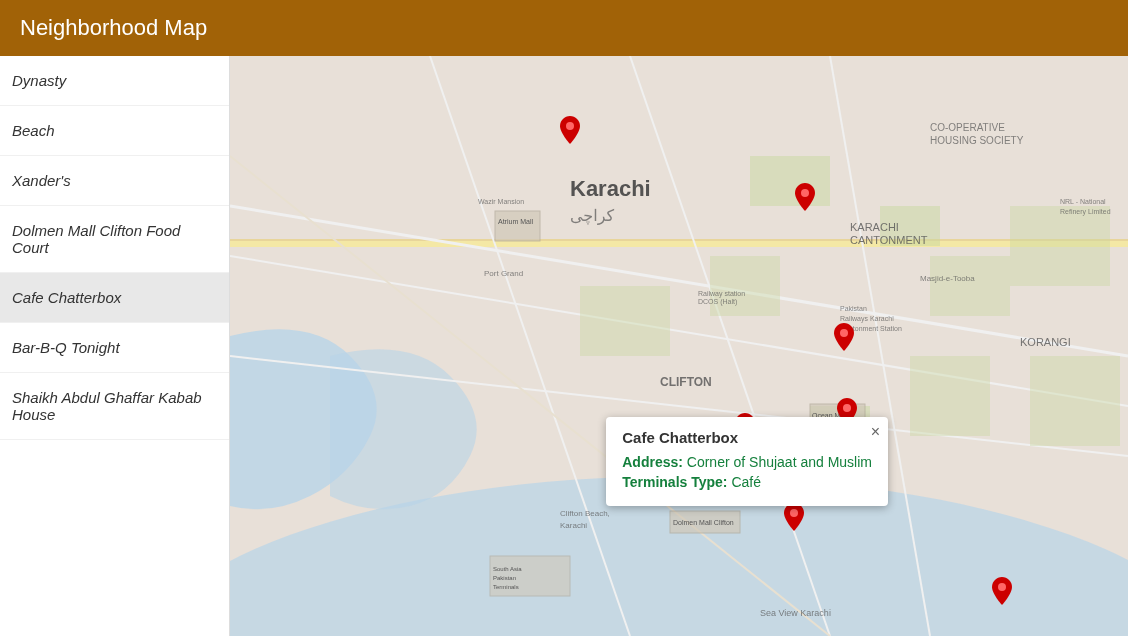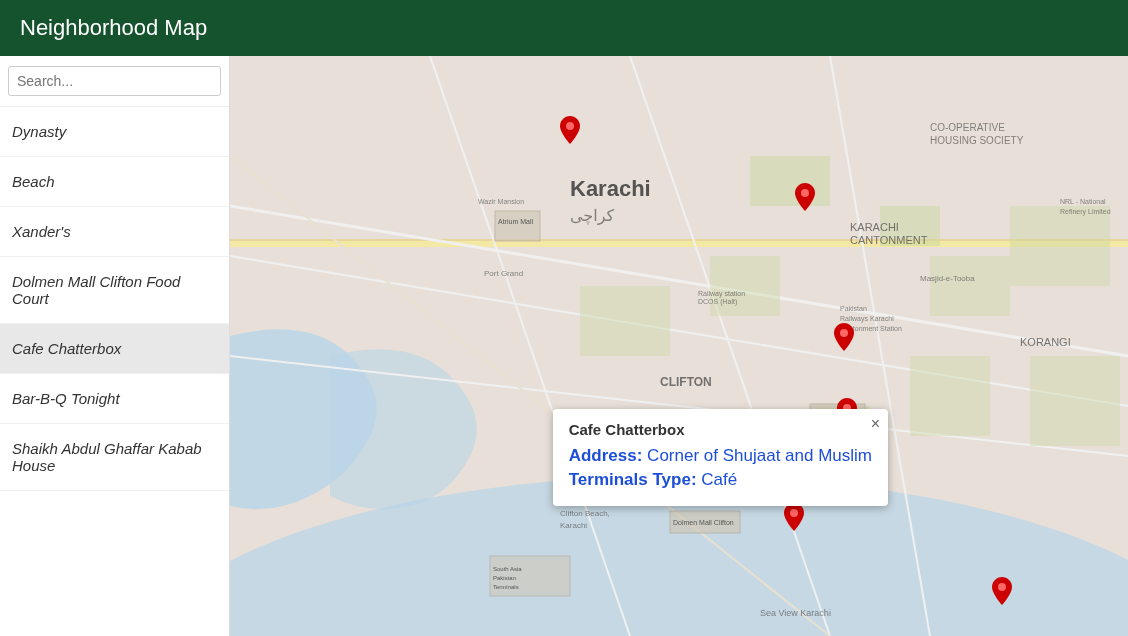--- a/index.html
+++ b/index.html
@@ -1,19 +1,19 @@
 <!DOCTYPE html>
 <html><head>
   <meta charset="utf-8">
   <style>
     * { margin: 0; padding: 0; box-sizing: border-box; }
     body { font-family: Arial, sans-serif; width: 1128px; height: 636px; overflow: hidden; display: flex; flex-direction: column; }
 
     .header {
-      background-color: #14532d;
+      background-color: #a16207;
       color: white;
       padding: 0 20px;
       height: 56px;
       display: flex;
       align-items: center;
       flex-shrink: 0;
     }
 
     .header h1 {
       font-size: 22px;
@@ -90,22 +90,22 @@
     }
 
     .map-popup .popup-title {
       font-size: 15px;
       font-weight: bold;
       color: #333;
       margin-bottom: 8px;
     }
 
     .map-popup .popup-row {
-      font-size: 17px;
-      color: #1d4ed8;
+      font-size: 14px;
+      color: #15803d;
       margin-bottom: 4px;
     }
 
     .popup-close {
       position: absolute;
       top: 6px;
       right: 8px;
       cursor: pointer;
       font-size: 16px;
       color: #666;
@@ -156,23 +156,20 @@
 </head>
 <body>
 
 <header class="header">
   <h1>Neighborhood Map</h1>
 </header>
 
 <div class="main-content">
 
   <div class="sidebar">
-    <div class="search-container">
-      <input type="text" class="search-input" placeholder="Search..." style="">
-    </div>
     <div class="sidebar-scroll-wrapper">
       <ul class="sidebar-list" id="sidebar-list">
       <li>Dynasty</li>
           <li>Beach</li>
           <li>Xander's</li>
           <li>Dolmen Mall Clifton Food Court</li>
           <li class="active">Cafe Chatterbox</li>
           <li>Bar-B-Q Tonight</li>
           <li>Shaikh Abdul Ghaffar Kabab House</li>
         </ul>

